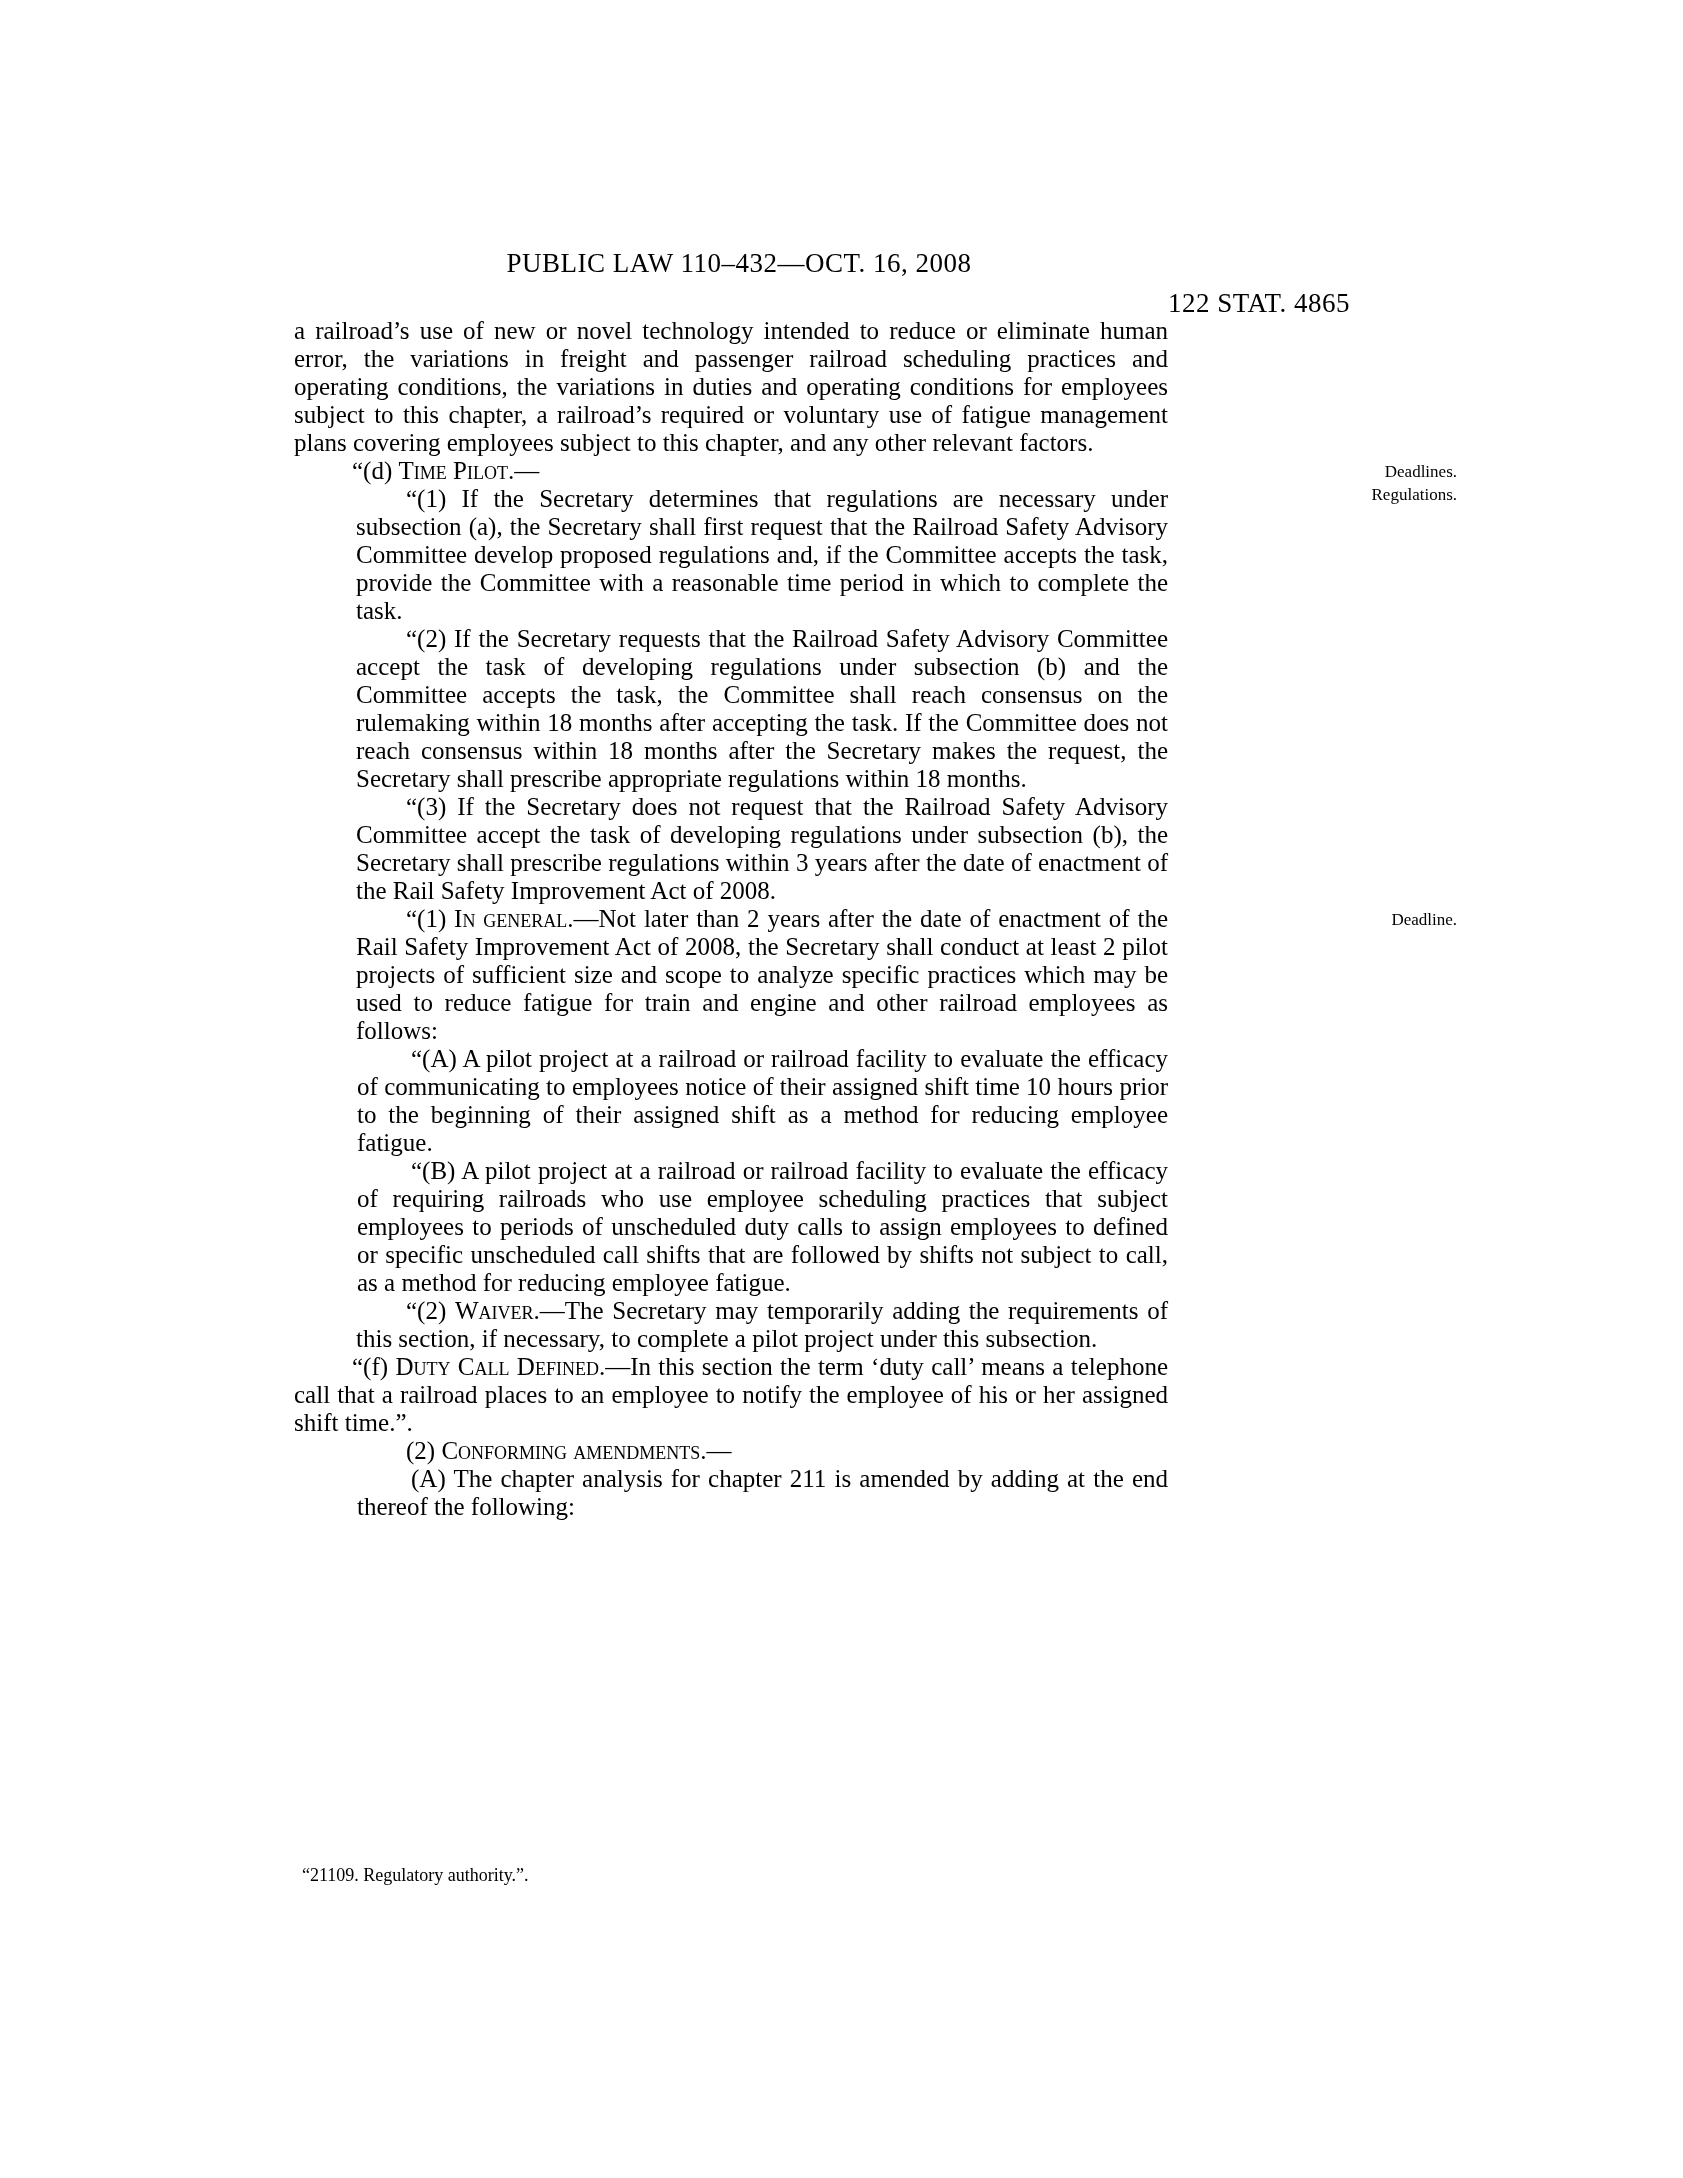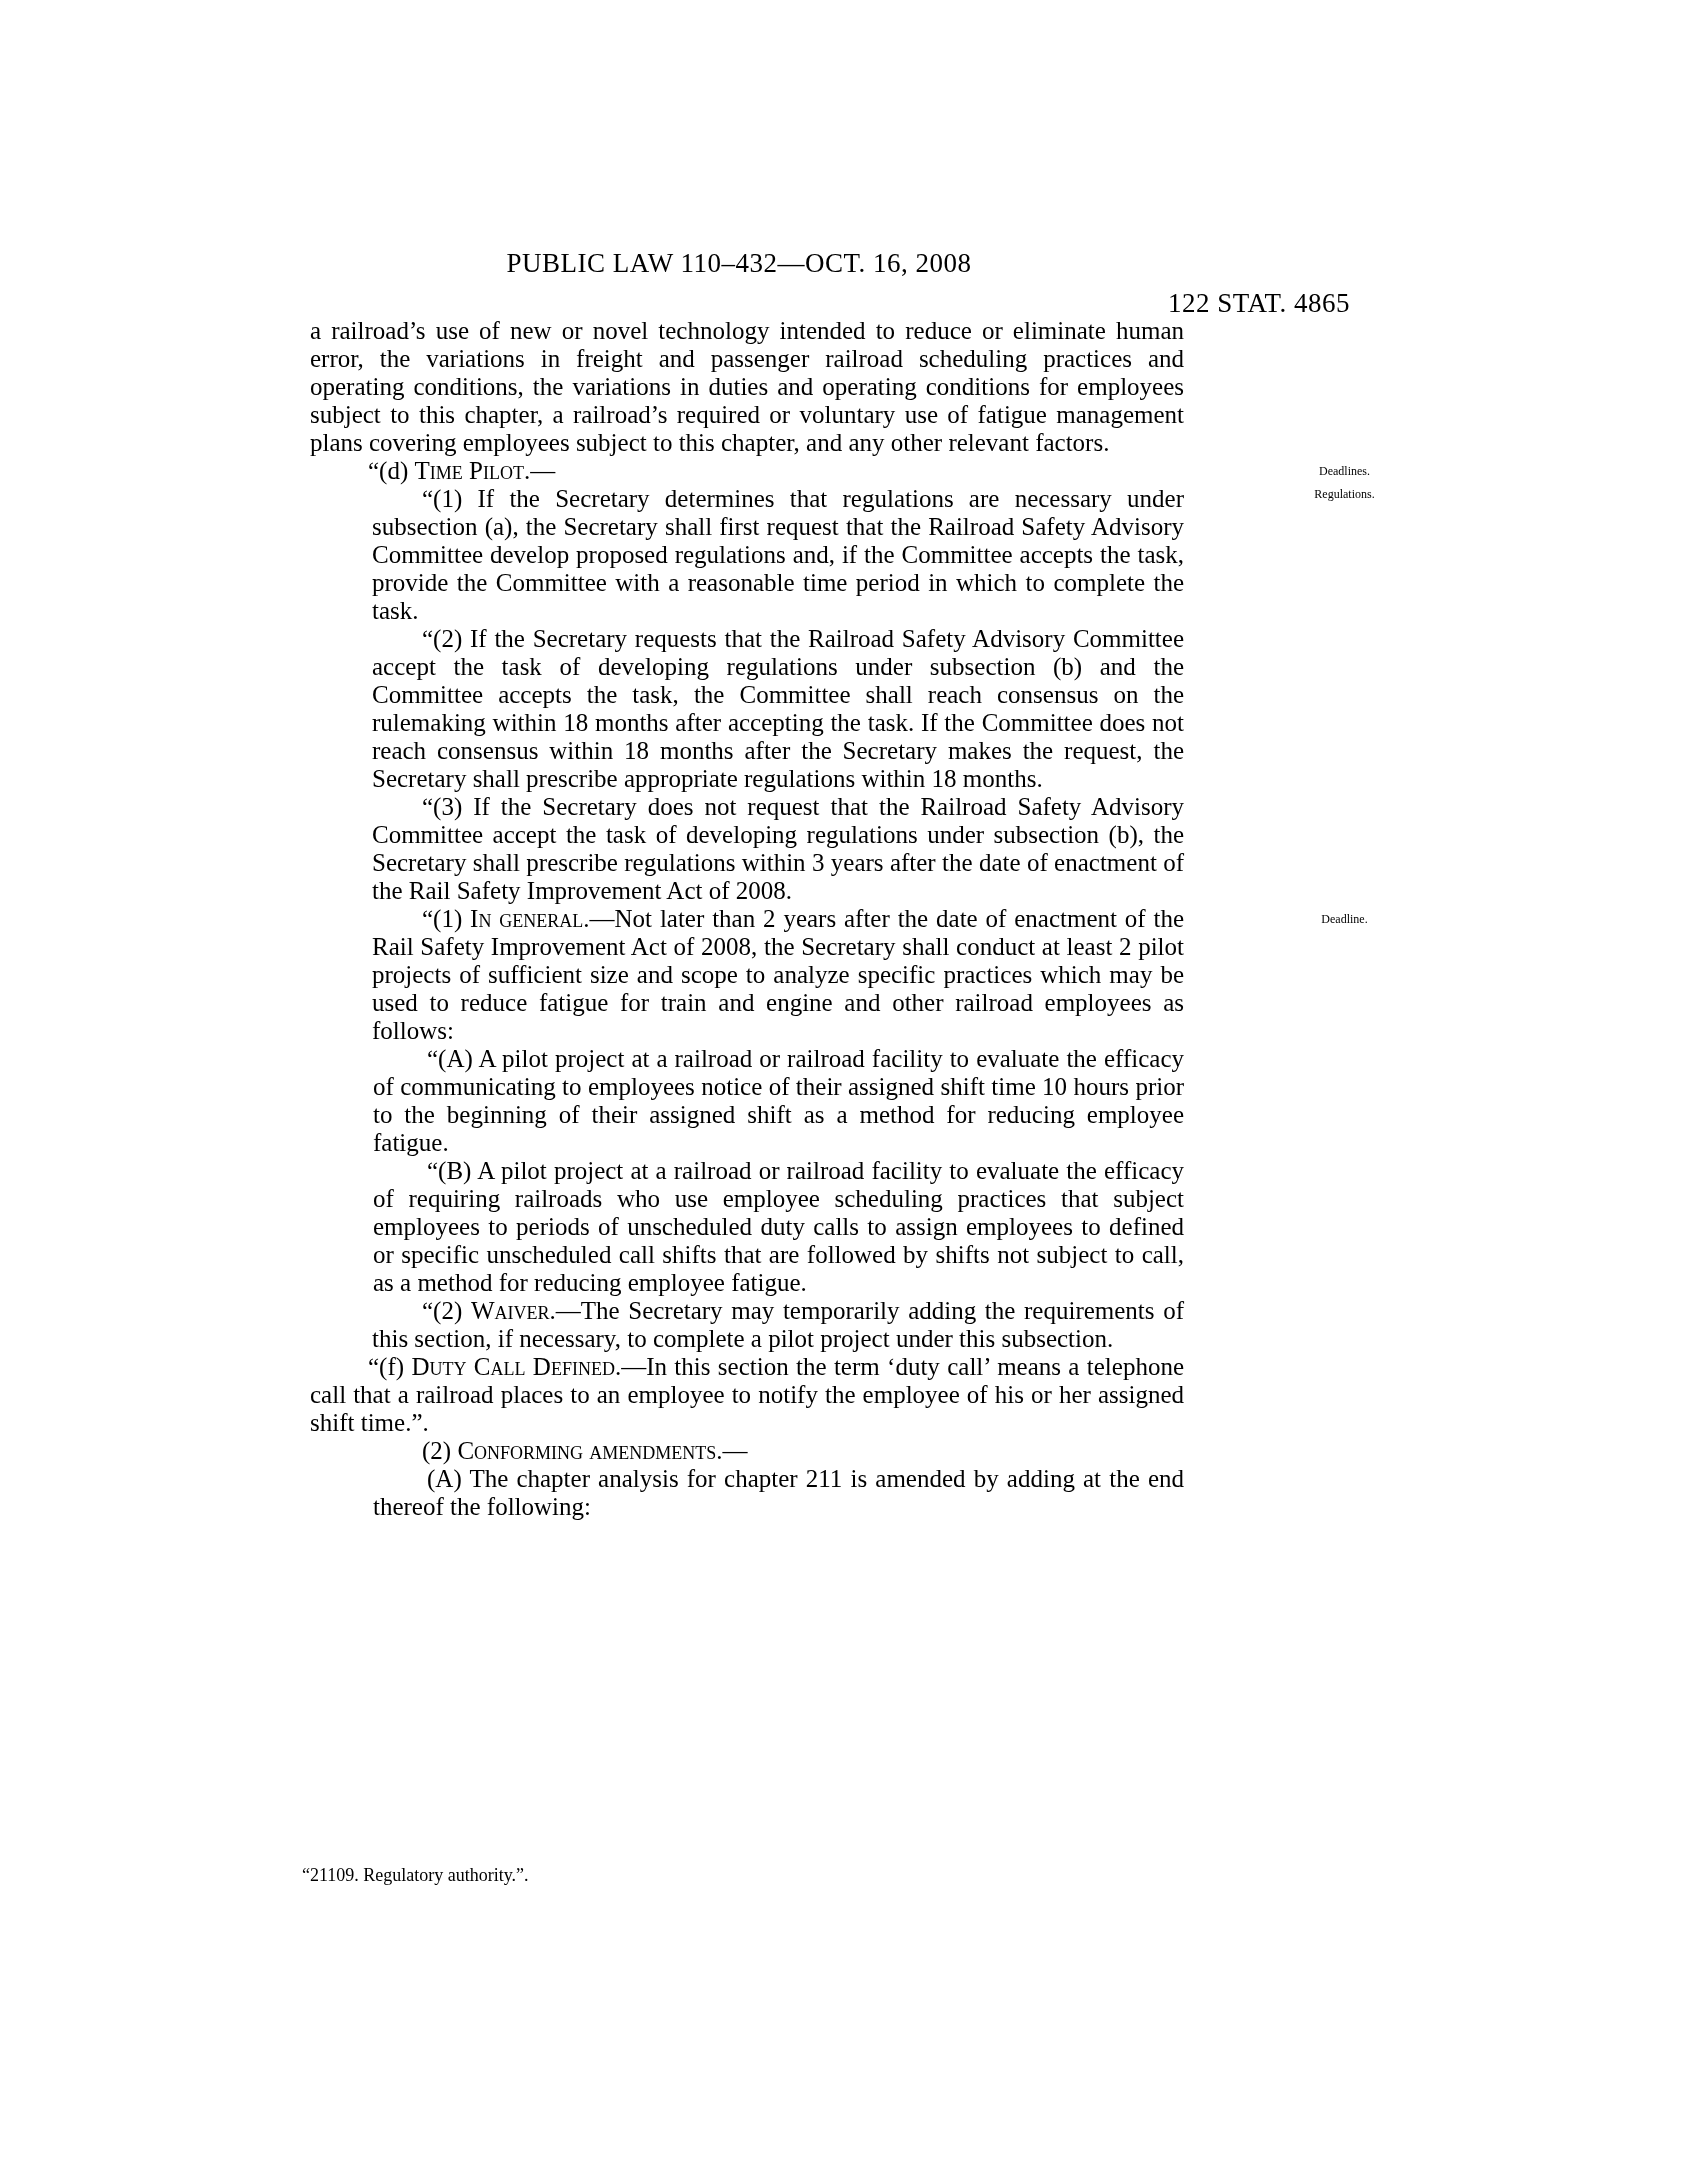--- a/index.html
+++ b/index.html
@@ -25,21 +25,21 @@
     position: absolute;
     left: 1168px;
     top: 248px;
     font-size: 27px;
     letter-spacing: 0.5px;
     white-space: nowrap;
     margin-top: 40px;
   }
   .body-column {
     position: absolute;
-    left: 310px;
+    left: 294px;
     top: 317px;
     width: 874px;
     font-size: 25px;
     line-height: 28px;
     hyphens: auto;
     -webkit-hyphens: auto;
   }
   .para-wrap { position: relative; }
   .para {
     margin: 0;
@@ -47,23 +47,23 @@
   }
   .ind-d { text-indent: 58px; }            
   .ind-1 { margin-left: 62px; text-indent: 50px; }   
   .ind-2 { margin-left: 63px; text-indent: 54px; }  
   .sc { font-variant: small-caps; }
   .margin-note {
     position: absolute;
     left: 906px;
     top: 3px;
     width: 257px;
-    font-size: 12px;
+    font-size: 17px;
     line-height: 23px;
-    text-align: center;
+    text-align: right;
     text-indent: 0;
   }
   .footnote {
     position: absolute;
     left: 302px;
     top: 1863px;
     font-size: 18px;
     line-height: 24px;
   }
 </style>

